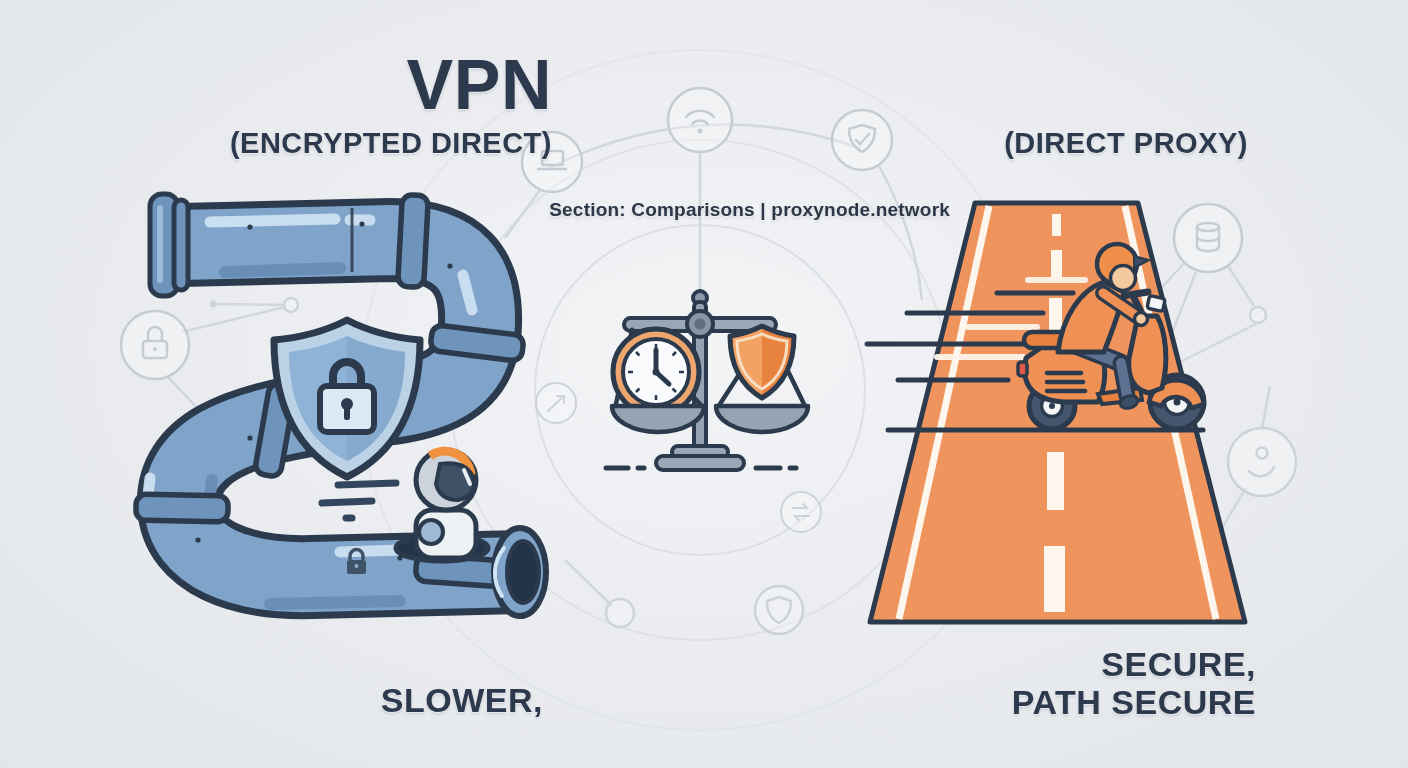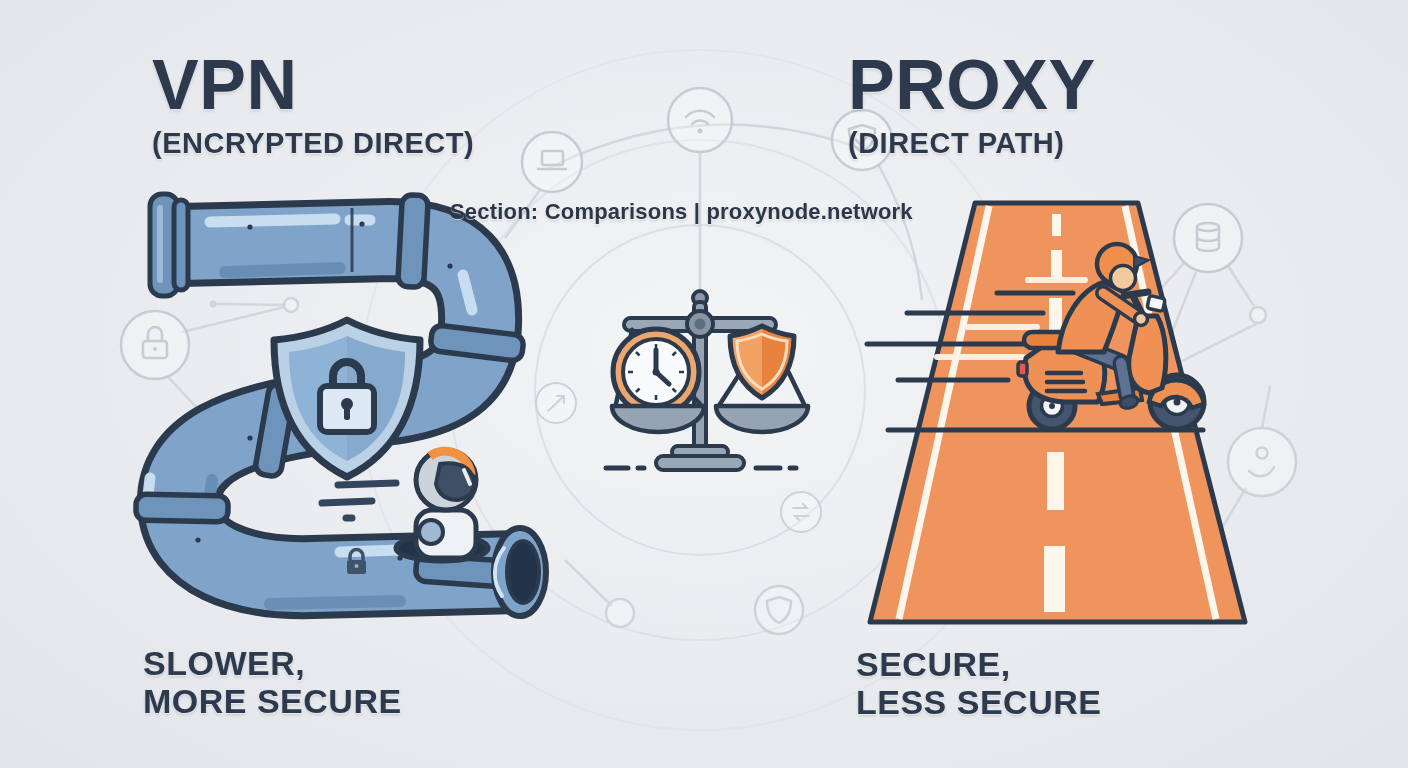--- a/index.html
+++ b/index.html
@@ -3,28 +3,28 @@
 <meta charset="utf-8">
 <style>
   html,body{margin:0;padding:0;background:#dfe2e6;}
   .stage{
     position:relative;width:1408px;height:768px;overflow:hidden;
     background:radial-gradient(ellipse at 50% 45%, #f2f4f6 0%, #eaecef 50%, #e2e5e9 100%);
     font-family:"Liberation Sans","DejaVu Sans",sans-serif;
   }
   .abs{position:absolute;}
   .txt{
-    position:absolute;text-align:left;color:#2d3a4e;font-weight:bold;
+    position:absolute;text-align:right;color:#2d3a4e;font-weight:bold;
     text-shadow:0 1px 0 rgba(255,255,255,.55), 0 2px 3px rgba(45,58,77,.18);
     letter-spacing:.5px;white-space:nowrap;
   }
   .title{font-size:70px;line-height:1;}
   .subtitle{font-size:29px;}
   .caption{font-size:34px;line-height:38px;}
-  .source{font-size:22px;color:#2b3646;letter-spacing:.2px;}
+  .source{font-size:19px;color:#2b3646;letter-spacing:.2px;}
   svg{position:absolute;overflow:visible;}
 </style>
 </head>
 <body>
 
 <div class="stage">
 
   <svg class="abs" style="left:0;top:0" width="1408" height="768" viewBox="0 0 1408 768">
     <g stroke="#d9dce2" stroke-width="2" fill="none" opacity=".85">
       <circle cx="700" cy="390" r="165"></circle>
@@ -293,27 +293,25 @@
         <circle cx="273" cy="88" r="12.5" fill="#f3c9a0" stroke="#2b3a4d" stroke-width="3.5"></circle>
         <path d="M284,66 L299,70 L284,78 Z" fill="#3c4f66" stroke="#2b3a4d" stroke-width="2"></path>
         <circle cx="291" cy="129" r="6.5" fill="#f3c9a0" stroke="#2b3a4d" stroke-width="3.5"></circle>
       </g>
     </g>
   </svg>
 
   <div class="txt title" style="left:152px;top:50px;width:400px">VPN</div>
   <div class="txt subtitle" style="left:152px;top:127px;width:400px">(ENCRYPTED DIRECT)</div>
 
-  <div class="txt title" style="left:848px;top:50px;width:400px">PROXY</div>
-  <div class="txt subtitle" style="left:848px;top:127px;width:400px">(DIRECT PATH)</div>
+  <div class="txt subtitle" style="left:848px;top:127px;width:400px">(DIRECT PROXY)</div>
 
   <div class="txt source" style="left:450px;top:199px;width:500px">Section: Comparisons | proxynode.network</div>
 
-  <div class="txt caption" style="left:143px;top:644px;width:400px">
+  <div class="txt caption" style="left:143px;top:681px;width:400px">
     <div>SLOWER,</div>
-    <div>MORE SECURE</div>
   </div>
   <div class="txt caption" style="left:856px;top:645px;width:400px">
     <div>SECURE,</div>
-    <div>LESS SECURE</div>
+    <div>PATH SECURE</div>
   </div>
 
 </div>
 
 </body></html>

